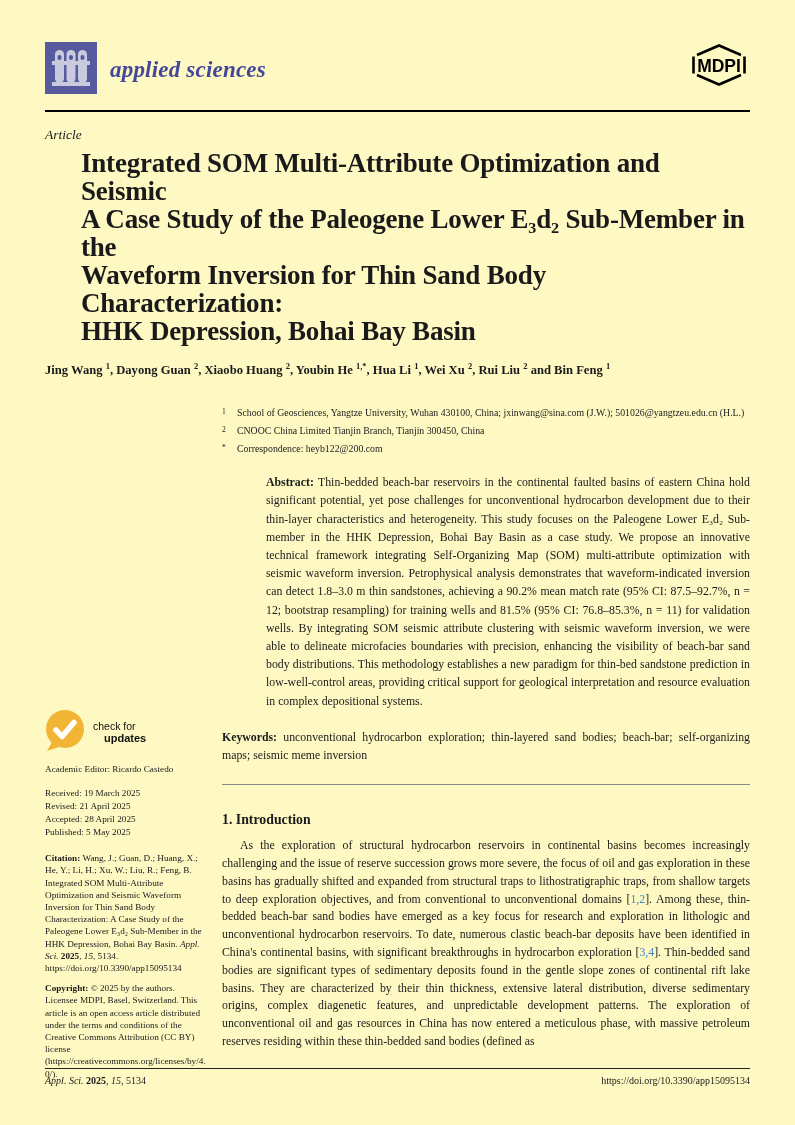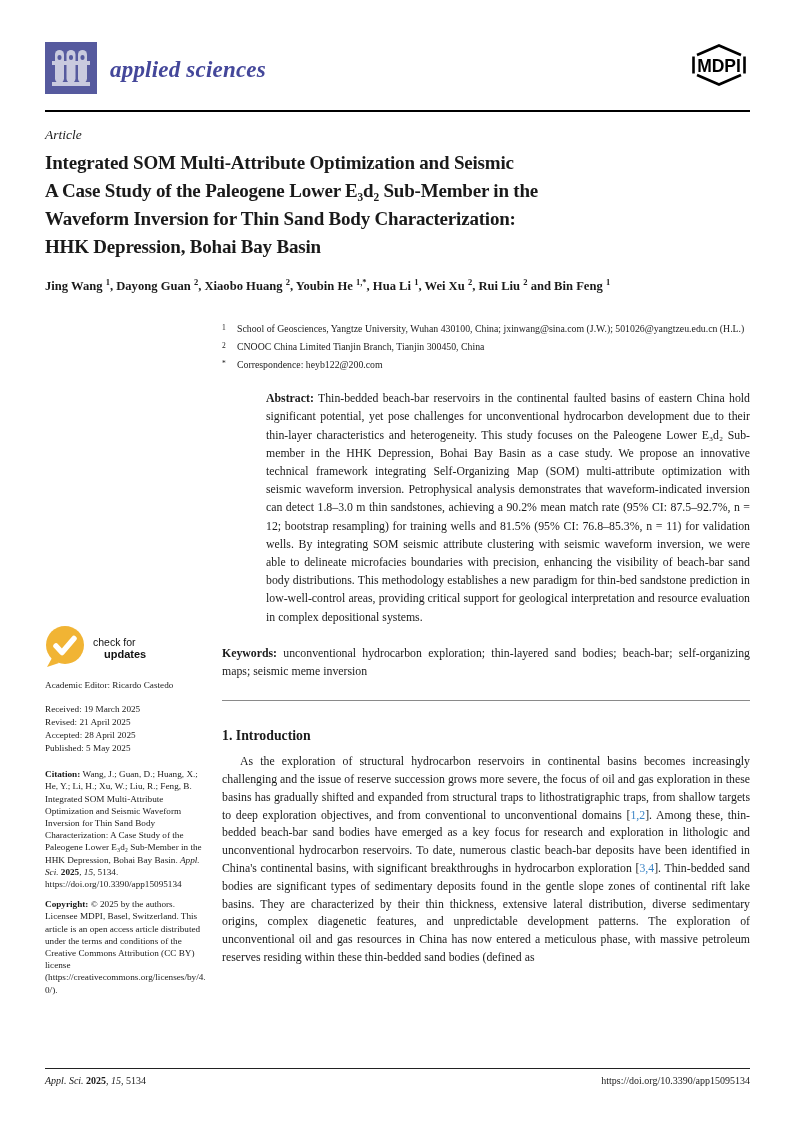--- a/index.html
+++ b/index.html
@@ -1,32 +1,32 @@
 <!DOCTYPE html>
 <html><head>
 <meta charset="utf-8">
 <style>
   * { margin:0; padding:0; box-sizing:border-box; }
   html,body { background:#e8e8e8; }
   .page {
-    position:relative; width:795px; height:1125px; background:#ffffff;
+    position:relative; width:795px; height:1125px; background:#fef9c3;
     margin:0 auto; overflow:hidden;
     font-family:"Liberation Serif","DejaVu Serif",serif; color:#1a1a1a;
   }
   .content { padding:0 45px; }
 
   
   .header { display:flex; justify-content:space-between; align-items:flex-start; padding-top:42px; }
   .brand { display:flex; align-items:center; }
   .brand-name { font-size:23px; font-style:italic; font-weight:bold; color:#44479a; margin-left:13px; letter-spacing:.2px; }
   .header-rule { border-bottom:2px solid #000; margin-top:12px; }
 
   
   .article-label { margin-top:15px; font-style:italic; font-size:13.5px; }
-  .title { margin-top:6px; font-size:19px; font-weight:bold; line-height:28px; letter-spacing:-.2px; }
+  .title { margin-top:6px; font-size:27px; font-weight:bold; line-height:28px; letter-spacing:-.2px;margin-left:36px; }
   .authors { margin-top:16px; font-size:12.6px; font-weight:bold; }
   .authors sup { font-size:8.5px; font-weight:bold; }
 
   
   .cols { display:flex; margin-top:28px; }
   .sidebar { width:162px; margin-right:15px; flex:none; font-size:9.2px; }
   .main { flex:1; min-width:0; }
 
   
   .affil-row { display:flex; font-size:9.8px; line-height:13px; margin-bottom:5px; }

